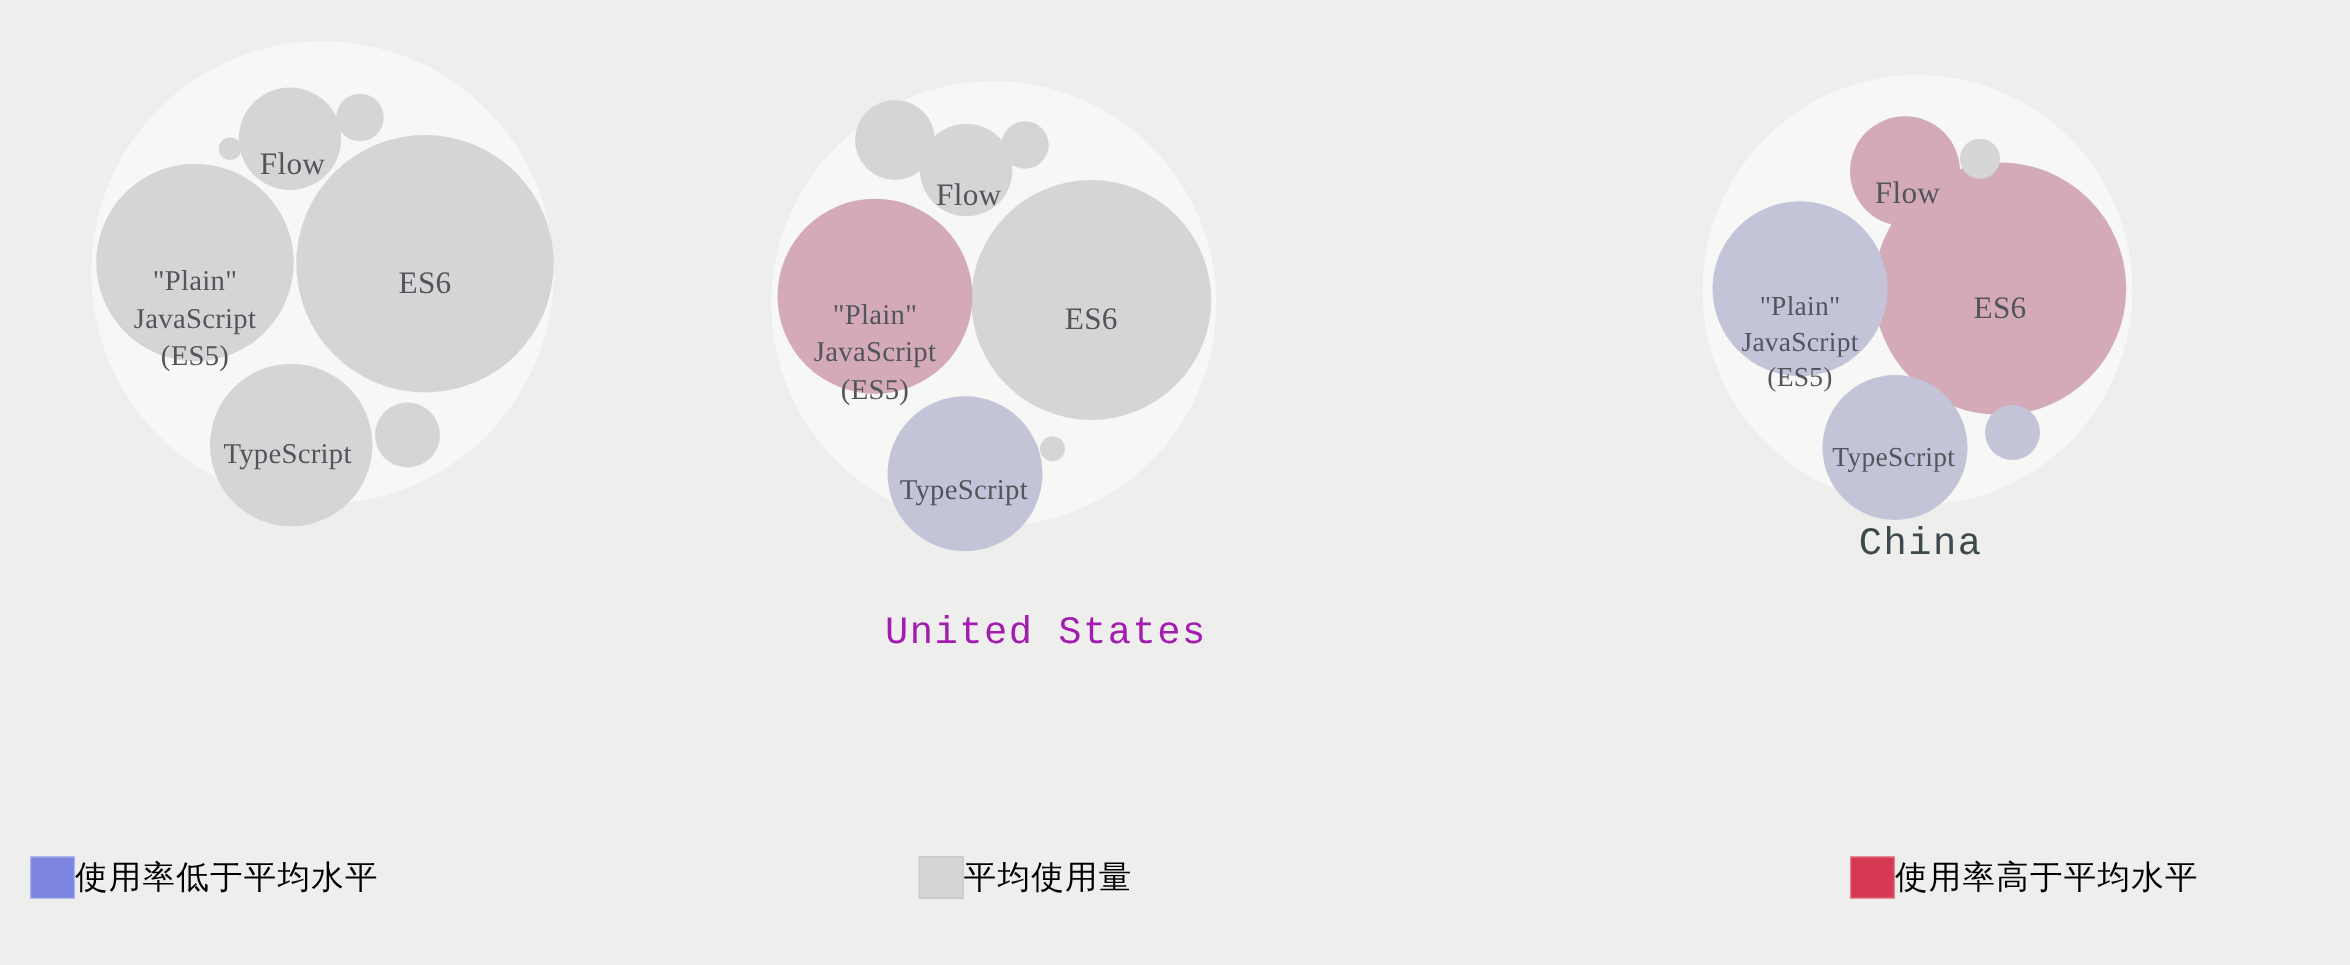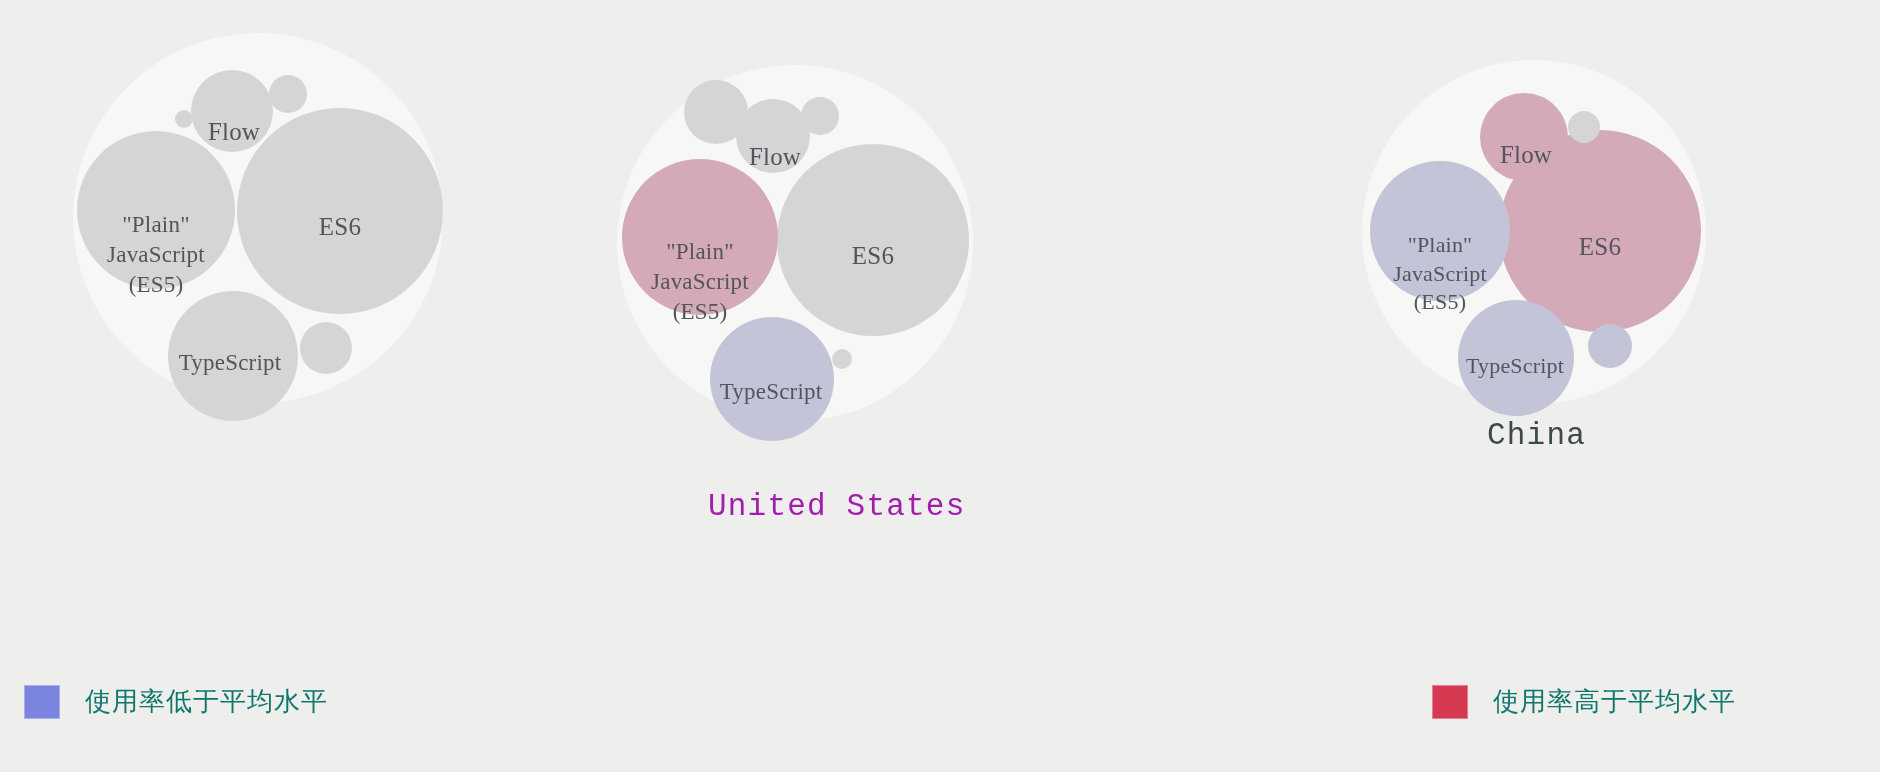--- a/index.html
+++ b/index.html
@@ -70,24 +70,23 @@
     display: flex;
     align-items: center;
   }
   .legend-swatch {
     width: 36px;
     height: 34px;
     box-sizing: border-box;
     flex: 0 0 auto;
   }
   .legend-label {
-    margin-left: 25px;
     font-family: "DejaVu Sans", sans-serif;
     font-size: 26px;
-    color: #0f766e;
+    color: #000000;
     white-space: nowrap;
     letter-spacing: 1px;
   }
 </style>
 </head>
 <body>
 
 <div id="stage">
   <div id="charts-area">
       <div class="chart-group" style="left: 0px; top: 0px; width: 1880px; height: 660px;">
@@ -138,18 +137,22 @@
         <div class="bubble-label" style="font-size: 22px; width: 236px; left: 1397px; top: 352px;">TypeScript</div>
         <div class="bubble-label" style="font-size: 25px; width: 208px; left: 1422px; top: 139px;">Flow</div>
         <div class="chart-title" style="left: 1487px; top: 418px; color: rgb(60, 74, 78);">China</div>
       </div>
     </div>
   <div id="legend">
       <div class="legend-item" style="left: 24px; top: 0px;">
         <div class="legend-swatch" style="background: rgb(123, 133, 224); border: 1px solid rgba(255, 255, 255, 0.35);"></div>
         <div class="legend-label">使用率低于平均水平</div>
       </div>
-      <div class="legend-item" style="left: 1432px; top: 0px;">
+      <div class="legend-item" style="left: 735px; top: 0px;">
+        <div class="legend-swatch" style="background: rgb(213, 213, 213); border: 1px solid rgb(199, 199, 199);"></div>
+        <div class="legend-label">平均使用量</div>
+      </div>
+      <div class="legend-item" style="left: 1480px; top: 0px;">
         <div class="legend-swatch" style="background: rgb(214, 58, 82); border: 1px solid rgba(255, 255, 255, 0.35);"></div>
         <div class="legend-label">使用率高于平均水平</div>
       </div>
     </div>
 </div>
 
 </body></html>

